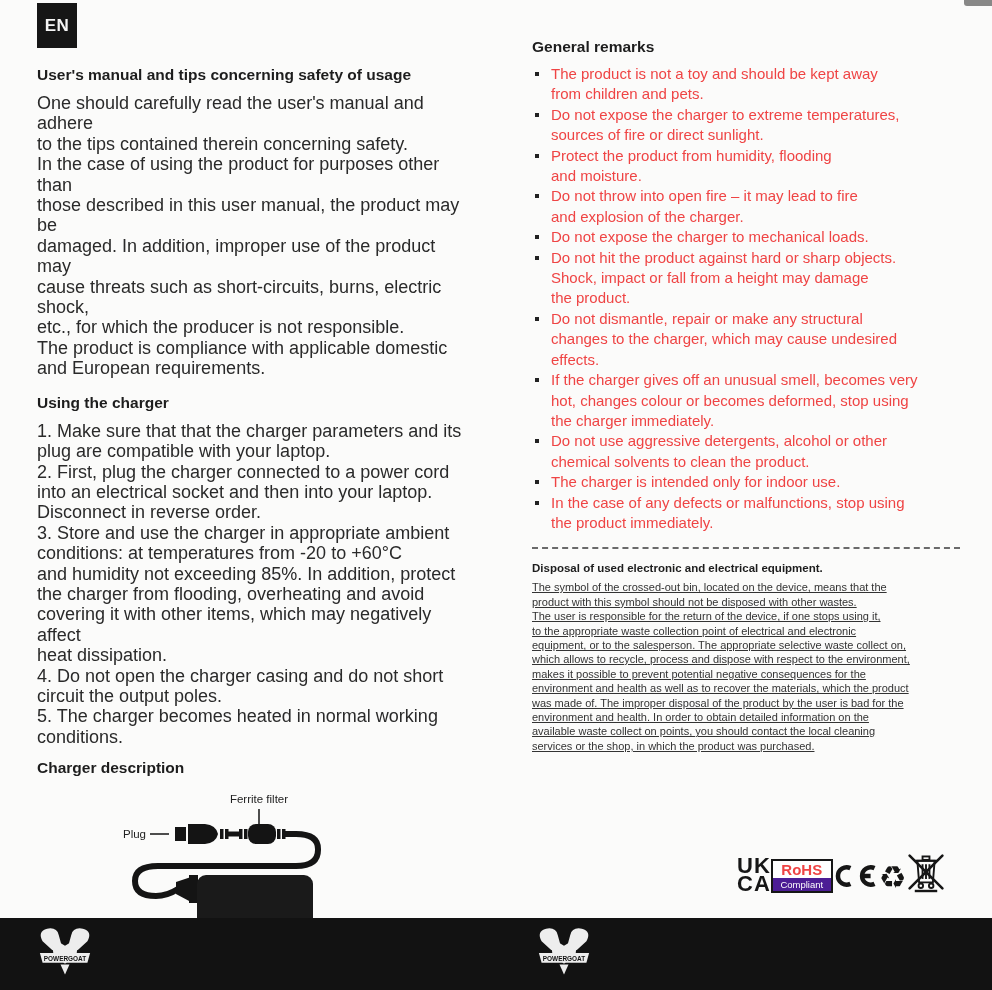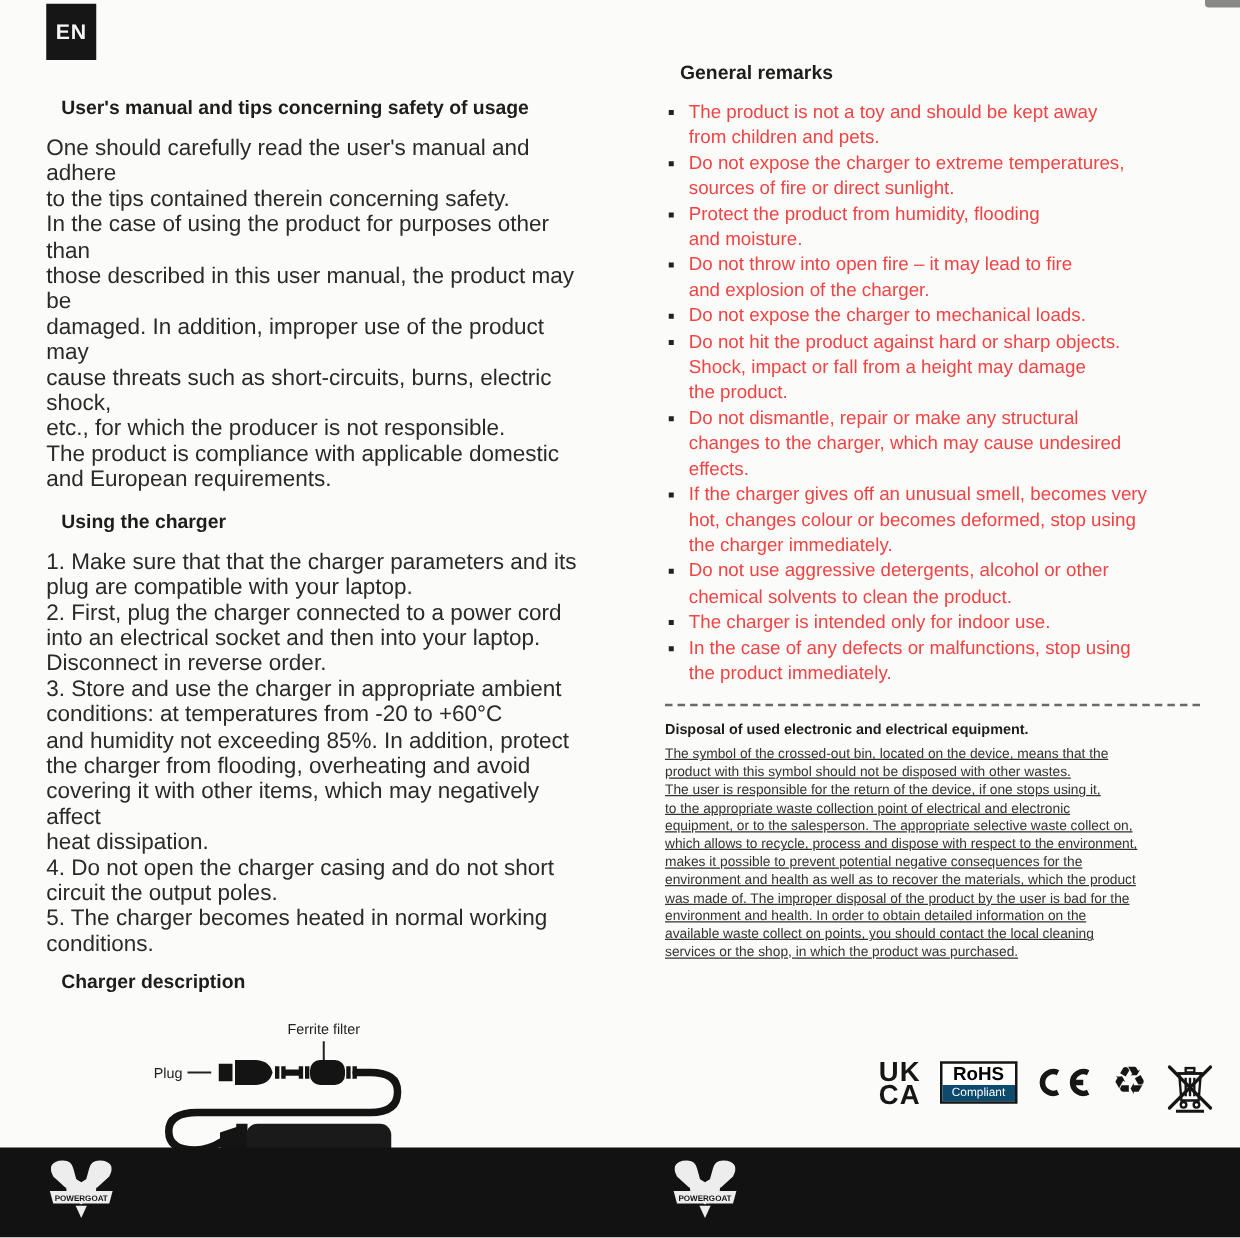--- a/index.html
+++ b/index.html
@@ -21,21 +21,21 @@
   }
   .corner-artifact{
     position:absolute;right:0;top:0;width:28px;height:6px;
     background:#4a4a4a;opacity:.65;border-bottom-left-radius:3px;
   }
 
   
   .col-left{position:absolute;left:37px;top:66px;width:430px;}
   .col-right{position:absolute;left:532px;top:38px;width:428px;}
 
-  h1,h2{font-size:15.5px;font-weight:bold;color:#1d1d1d;margin:12px;}
+  h1,h2{font-size:15.5px;font-weight:bold;color:#1d1d1d;margin:0;}
   .body-text{
     font-size:18px;line-height:20.4px;margin:9px 0 0 0;
     white-space:pre-line;color:#2a2a2a;
   }
   .mt-sect{margin-top:15px;}
   .mt-small{margin-top:12px;}
 
   
   .diagram{margin:6px 0 0 0;}
 
@@ -63,27 +63,27 @@
     margin-top:14px;border:0;border-top:2px dashed #6a6a6a;height:0;
   }
   .disposal-heading{font-size:11.5px;font-weight:bold;color:#1d1d1d;margin:13px 0 0 0;}
   .disposal-text{
     font-size:11px;line-height:14.4px;margin:6px 0 0 0;
     white-space:pre-line;color:#333;text-decoration:underline;
   }
 
   
   .certs{
-    position:absolute;left:703px;top:849px;height:44px;
-    display:flex;align-items:flex-start;gap:15px;
+    position:absolute;left:737px;top:849px;height:44px;
+    display:flex;align-items:flex-end;
   }
   .ukca{font-weight:bold;font-size:22px;line-height:18px;letter-spacing:1px;color:#161616;}
   .rohs{border:2.5px solid #161616;background:#fff;text-align:center;min-width:58px;}
-  .rohs-title{font-weight:bold;font-size:15px;line-height:17px;padding:0 4px;color:#000000;}
-  .rohs-sub{background:#0c4a6e;color:#fdfdfd;font-size:9.5px;line-height:13px;padding:0 3px;}
+  .rohs-title{font-weight:bold;font-size:15px;line-height:17px;padding:0 4px;color:#ef4444;}
+  .rohs-sub{background:#4c1d95;color:#fdfdfd;font-size:9.5px;line-height:13px;padding:0 3px;}
   .recycle{font-size:31px;color:#161616;line-height:1;}
 
   
   .footer-bar{
     position:absolute;left:0;right:0;bottom:0;height:72px;background:#121212;
   }
   .goat-logo{position:absolute;bottom:12px;}
   .goat-logo.first{left:36px;}
   .goat-logo.second{left:535px;}
 </style>

